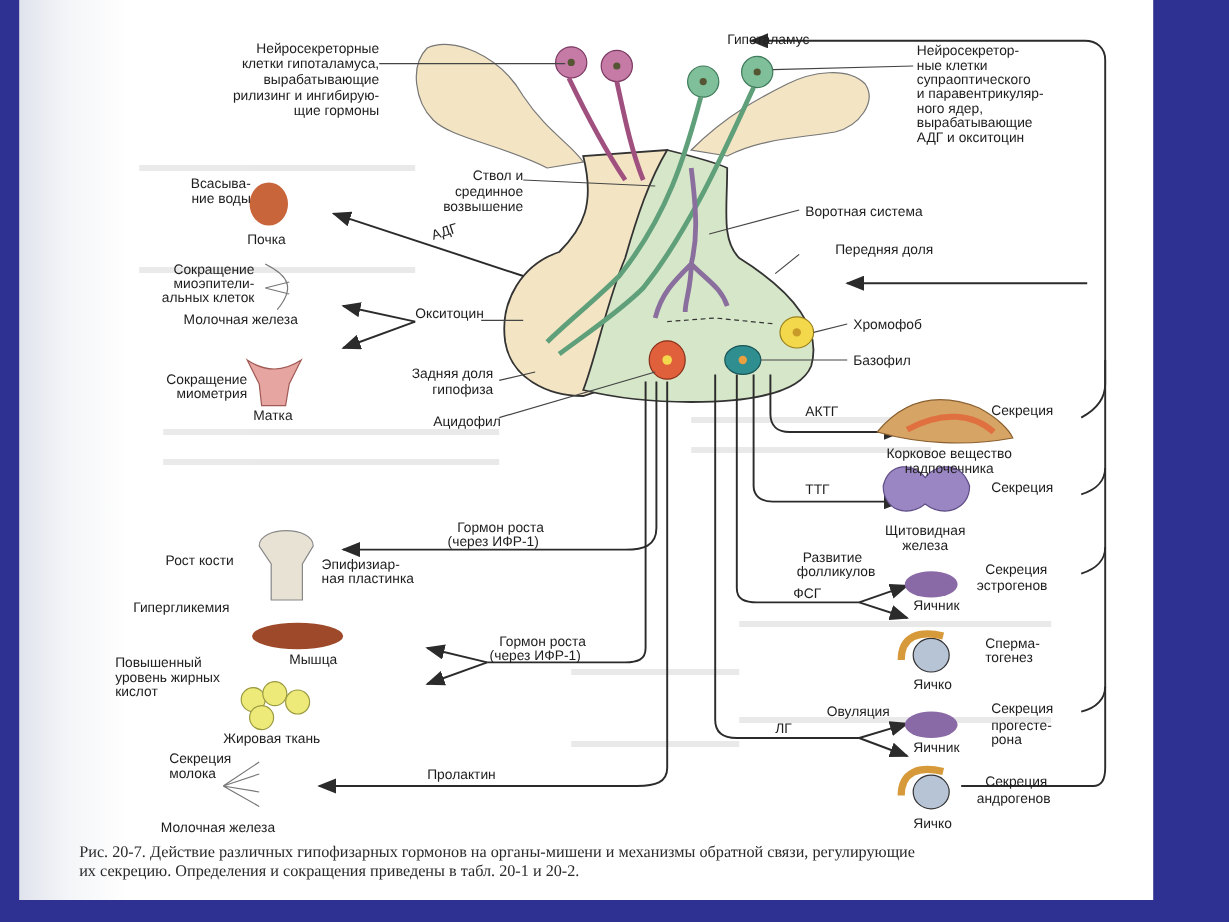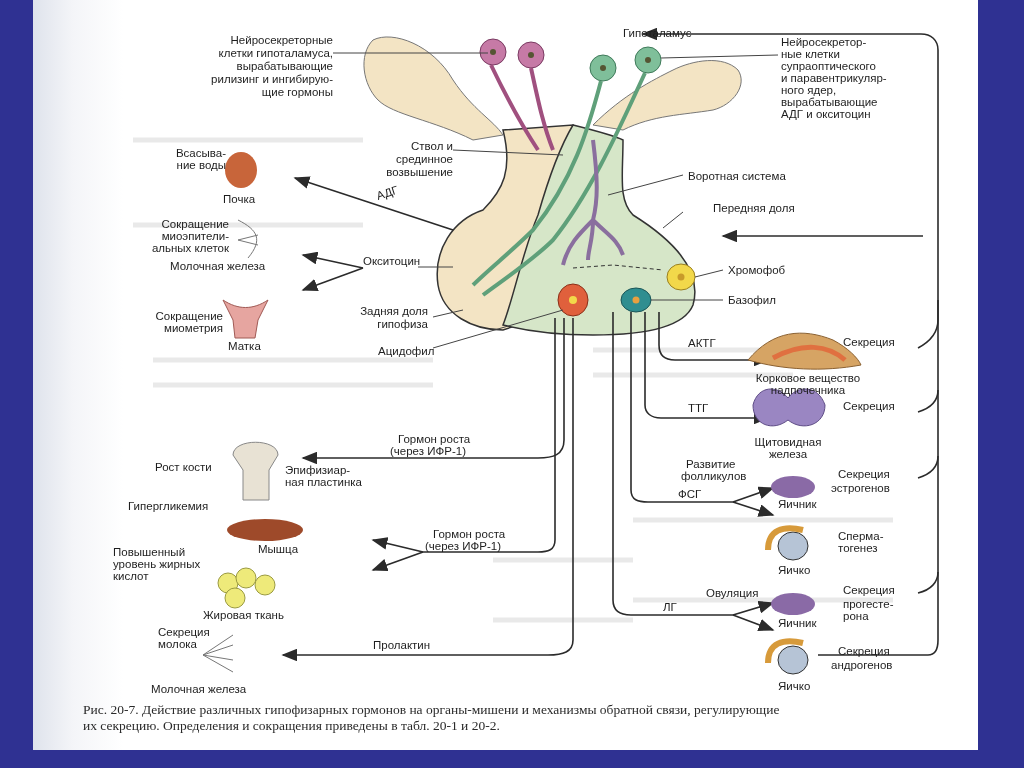--- a/index.html
+++ b/index.html
@@ -1,17 +1,17 @@
 <!DOCTYPE html>
 <html><head>
 <meta charset="utf-8">
 <style>
   html, body { margin:0; padding:0; }
   body { width:1024px; height:768px; background:#2f3192; position:relative; overflow:hidden; font-family:"Liberation Sans", sans-serif; }
-  #page { position:absolute; left:33px; top:0; width:945px; height:750px; background:linear-gradient(90deg,#dfe3ec 0px,#f4f5f8 40px,#ffffff 90px,#ffffff 100%); }
+  #page { position:absolute; left:16px; top:0; width:945px; height:750px; background:linear-gradient(90deg,#dfe3ec 0px,#f4f5f8 40px,#ffffff 90px,#ffffff 100%); }
   svg#diagram { position:absolute; left:0; top:0; }
   .lbl { font-family:"Liberation Sans", sans-serif; font-size:11.5px; fill:#1e1e1e; }
   .cap { font-family:"Liberation Serif", serif; font-size:13.5px; fill:#2a2a2a; }
   .ln { fill:none; stroke:#2b2b2b; stroke-width:1.6; }
   .thin { fill:none; stroke:#444; stroke-width:1; }
 </style>
 </head>
 <body>
 
 <div id="page">

